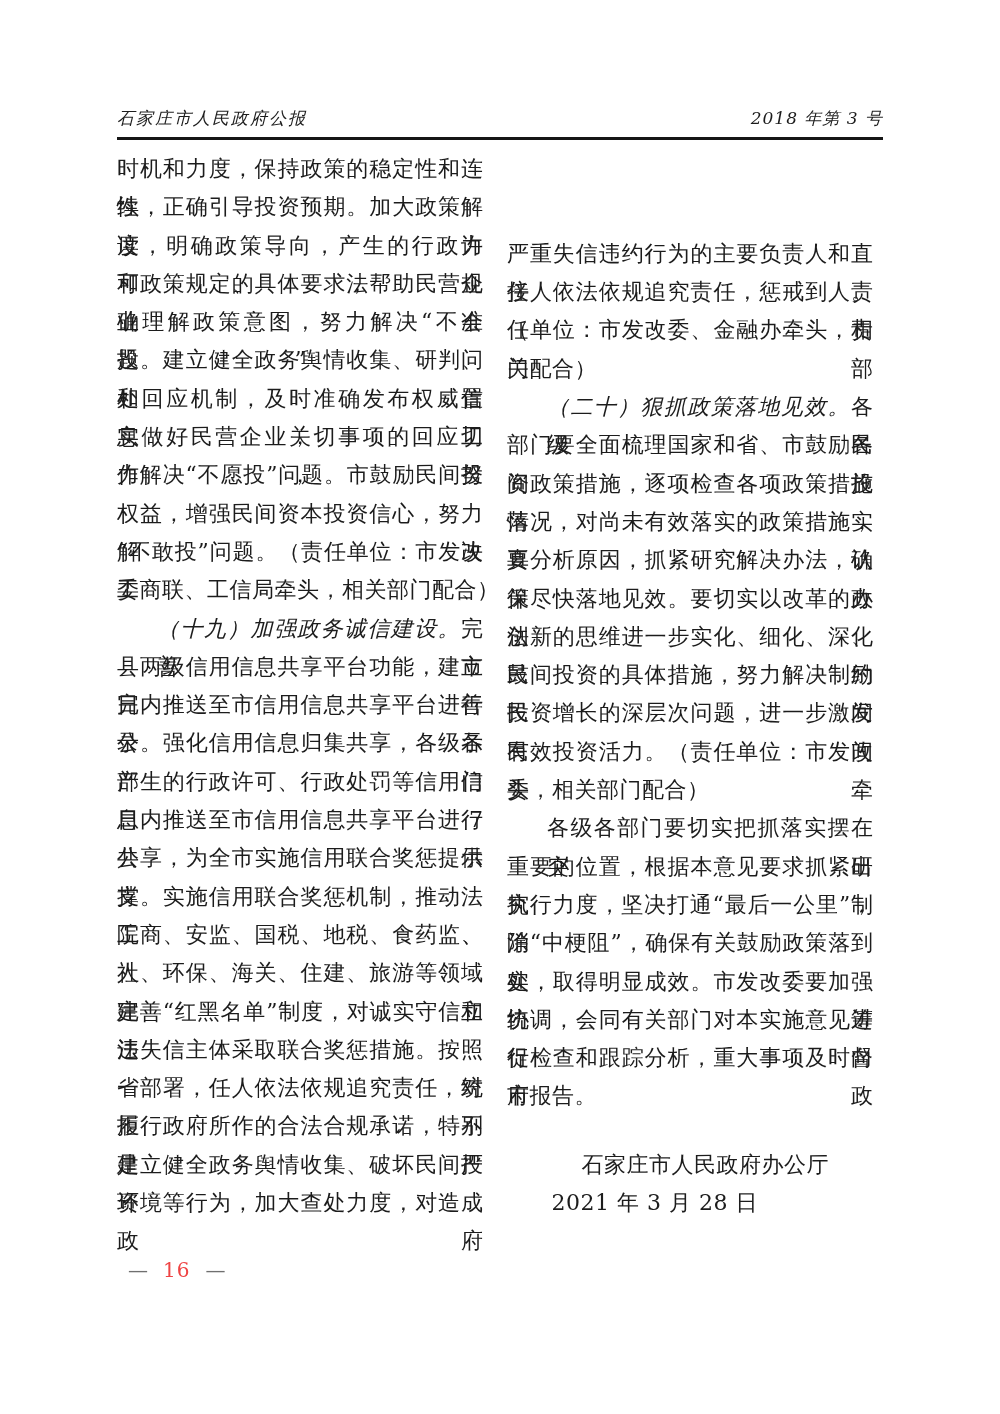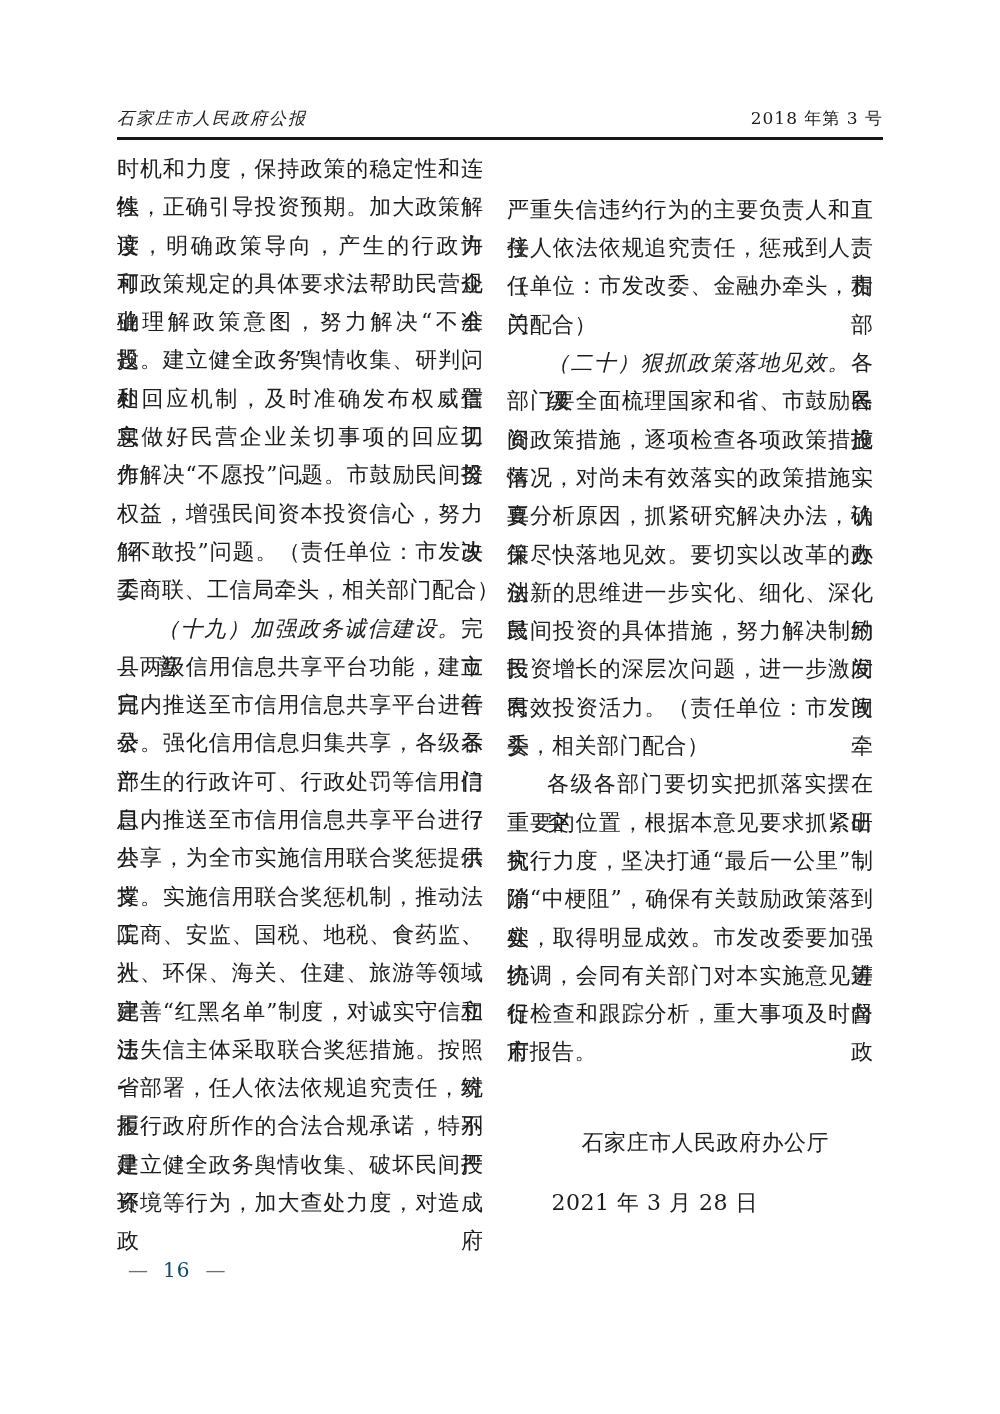--- a/index.html
+++ b/index.html
@@ -10,21 +10,21 @@
     color:#1c1c1c;
     font-family:"DejaVu Serif", serif;
     overflow:hidden;
   }
   .masthead {
     position:absolute; left:117px; top:106px; width:766px;
     display:flex; justify-content:space-between; align-items:flex-end;
     font-size:17px; line-height:24px;
   }
   .masthead .pub { font-style:italic; letter-spacing:2px; }
-  .masthead .issue { letter-spacing:1px;margin-left:16px; }
+  .masthead .issue { font-style:italic; letter-spacing:1px;margin-left:16px; }
   .rule {
     position:absolute; left:117px; top:137px; width:766px; height:3px;
     background:#161616;
   }
   .columns {
     position:absolute; left:117px; top:150px; width:766px;
     display:flex; gap:24px;align-items:flex-end;
   }
   .col { width:366px; }
   .line {
@@ -35,30 +35,30 @@
     letter-spacing:0.5px;
   }
   .line.j {
     white-space:normal;
     text-align:justify;
     text-align-last:justify;
     text-justify:inter-character;
     letter-spacing:0;
   }
   .line.ind { padding-left:40px; }
-  .line.right { text-align:right; text-align-last:right;margin-top:22px; }
+  .line.right { text-align:right; text-align-last:right; }
   .line.spacer { height:30px; }
   .kai { font-style:italic; }
   .footer {
     position:absolute; left:128px; top:1256px;
     font-size:20px; line-height:28px;
     display:flex; align-items:center; gap:15px;
   }
   .footer .dash { color:#6f6f6f; }
-  .footer .num { color:#0c4a6e; letter-spacing:1px; }
+  .footer .num { color:#ef4444; letter-spacing:1px; }
 </style>
 </head>
 <body>
 
 <div class="page">
 
   <div class="masthead">
     <span class="pub">石家庄市人民政府公报</span>
     <span class="issue">2018 年第 3 号</span>
   </div>

